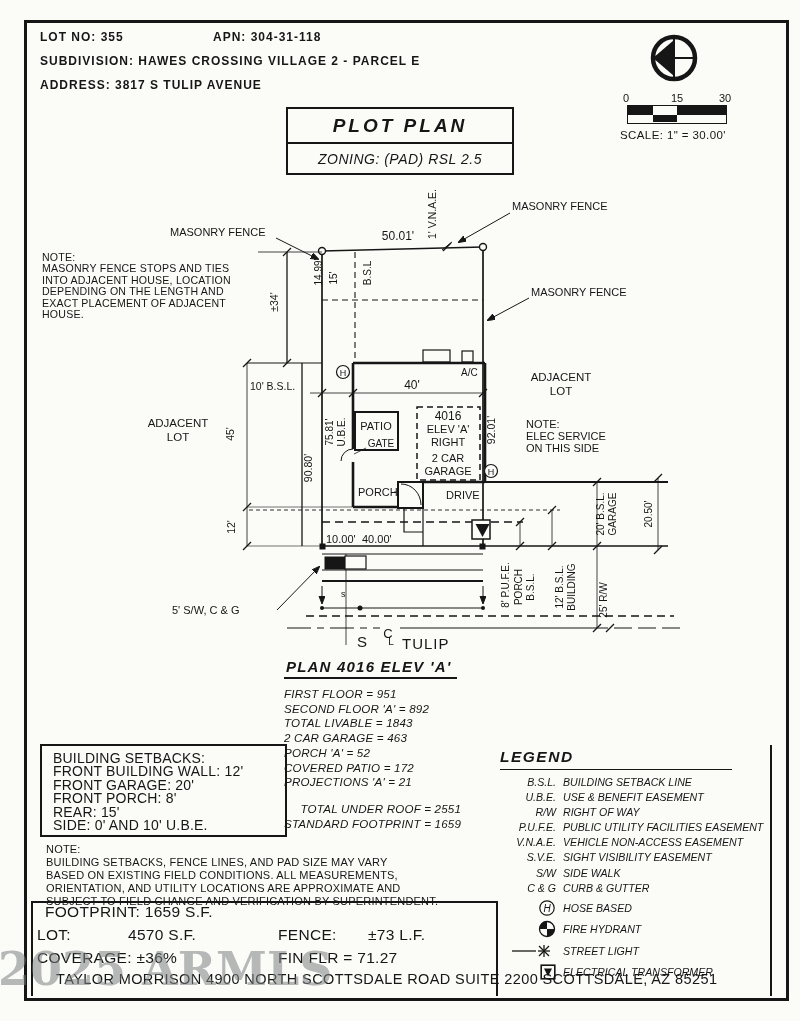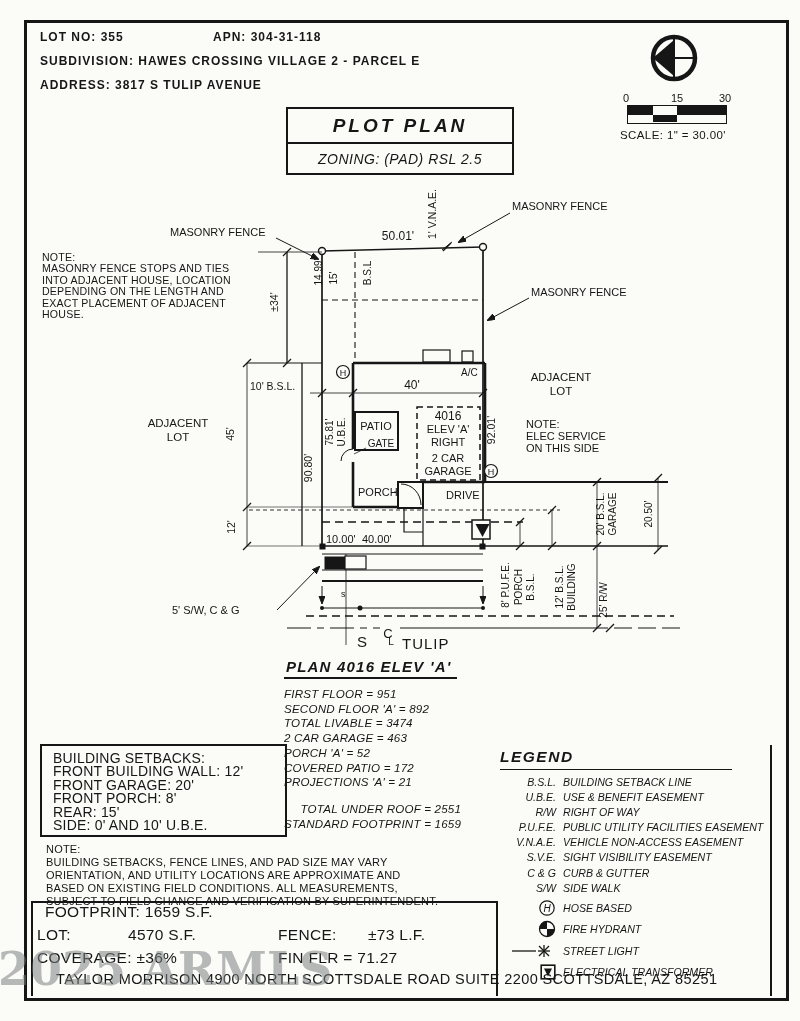--- a/index.html
+++ b/index.html
@@ -293,21 +293,21 @@
       <text font-size="10" transform="rotate(-90 616 514)" x="616" y="514">GARAGE</text>
       <text font-size="10" transform="rotate(-90 652 514)" x="652" y="514">20.50'</text>
     </g>
   </svg>
 
   <div class="stats">
     <div class="stats-title">PLAN 4016 ELEV 'A'</div>
     <div class="stats-lines">
       <div>FIRST FLOOR = 951</div>
       <div>SECOND FLOOR 'A' = 892</div>
-      <div>TOTAL LIVABLE = 3474</div>
+      <div>TOTAL LIVABLE = 1843</div>
       <div>2 CAR GARAGE = 463</div>
       <div>PORCH 'A' = 52</div>
       <div>COVERED PATIO = 172</div>
       <div>PROJECTIONS 'A' = 21</div>
     </div>
     <div class="stats-totals">
       <div>TOTAL UNDER ROOF = 2551</div>
       <div>STANDARD FOOTPRINT = 1659</div>
     </div>
   </div>
@@ -317,22 +317,22 @@
     <div>FRONT BUILDING WALL: 12'</div>
     <div>FRONT GARAGE: 20'</div>
     <div>FRONT PORCH: 8'</div>
     <div>REAR: 15'</div>
     <div>SIDE: 0' AND 10' U.B.E.</div>
   </div>
 
   <div class="abs disc" style="left:46px;top:843px;">
     <div>NOTE:</div>
     <div>BUILDING SETBACKS, FENCE LINES, AND PAD SIZE MAY VARY</div>
+    <div>BASED ON EXISTING FIELD CONDITIONS.  ALL MEASUREMENTS,</div>
     <div>ORIENTATION, AND UTILITY LOCATIONS ARE APPROXIMATE AND</div>
-    <div>BASED ON EXISTING FIELD CONDITIONS.  ALL MEASUREMENTS,</div>
     <div>SUBJECT TO FIELD CHANGE AND VERIFICATION BY SUPERINTENDENT.</div>
   </div>
 
   <div class="legend">
     <div class="legend-title">LEGEND</div>
     <div class="lg-row">
         <span class="lg-abbr">B.S.L.</span>
         <span>BUILDING SETBACK LINE</span>
       </div>
     <div class="lg-row">
@@ -349,26 +349,26 @@
       </div>
     <div class="lg-row">
         <span class="lg-abbr">V.N.A.E.</span>
         <span>VEHICLE NON-ACCESS EASEMENT</span>
       </div>
     <div class="lg-row">
         <span class="lg-abbr">S.V.E.</span>
         <span>SIGHT VISIBILITY EASEMENT</span>
       </div>
     <div class="lg-row">
+        <span class="lg-abbr">S/W</span>
+        <span>SIDE WALK</span>
+      </div>
+    <div class="lg-row">
         <span class="lg-abbr">C &amp; G</span>
         <span>CURB &amp; GUTTER</span>
-      </div>
-    <div class="lg-row">
-        <span class="lg-abbr">S/W</span>
-        <span>SIDE WALK</span>
       </div>
 
     <div class="lg-sym">
       <span class="lg-ic">
         <svg width="18" height="18" viewBox="0 0 18 18">
             <circle cx="9" cy="9" r="7.2" fill="none" stroke="#161616" stroke-width="1.2"></circle>
             <text x="9" y="12.8" font-size="10" text-anchor="middle" fill="#161616" font-family="Liberation Sans, sans-serif">H</text>
           </svg>
       </span>
       <span>HOSE BASED</span>

